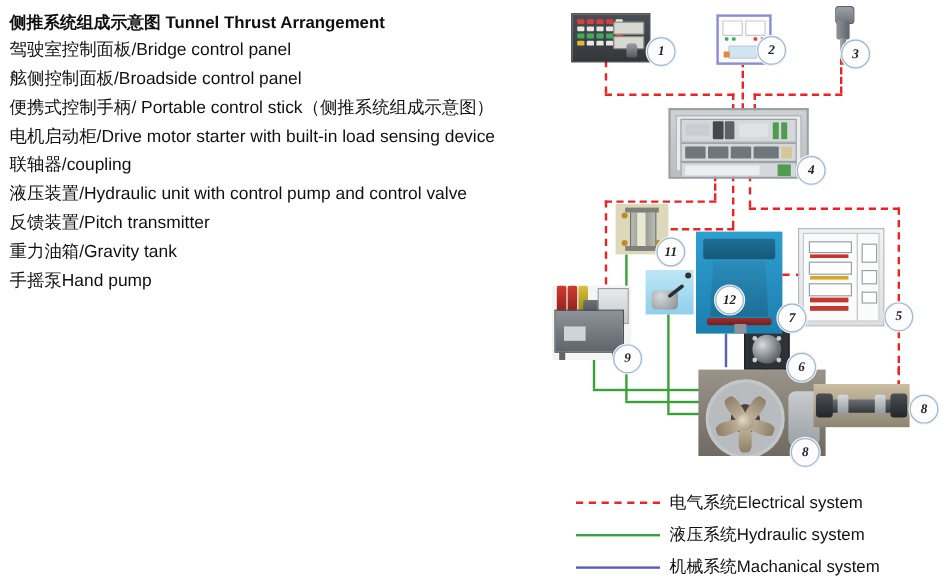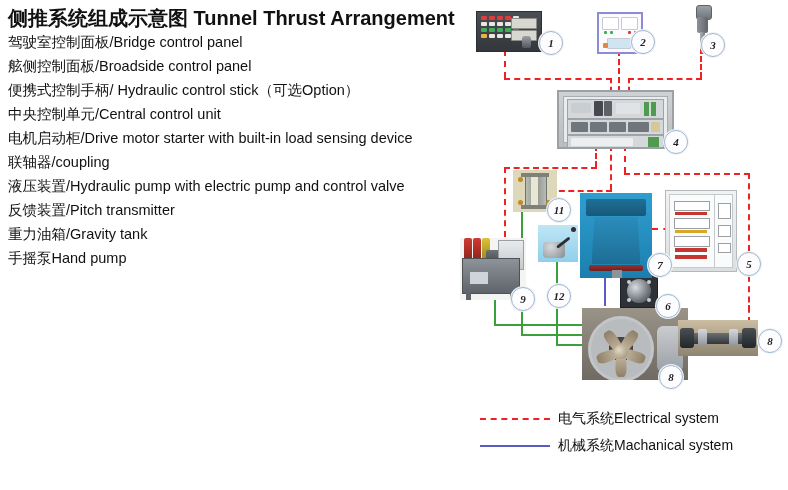--- a/index.html
+++ b/index.html
@@ -15,21 +15,21 @@
 
   
   .txt-list{position:absolute;left:8px;top:6px;width:450px;}
   .txt-row{
     font-size:14.5px;
     line-height:24px;
     height:24px;
     white-space:nowrap;
     color:#111;
   }
-  .txt-row.title{font-weight:bold;font-size:20px;}
+  .txt-row.title{font-weight:bold;font-size:14px;}
 
   
   .legend{position:absolute;left:480px;top:405px;}
   .lg-row{display:flex;align-items:center;height:27px;}
   .lg-swatch{width:70px;height:0;margin-right:8px;position:relative;}
   .lg-swatch i{display:block;position:absolute;left:0;right:0;top:-1px;height:0;}
   .lg-elec i{border-top:2px dashed #ee2222;}
   .lg-hyd  i{border-top:2px solid #3aa13a;}
   .lg-mech i{border-top:2px solid #5b5bc4;}
   .lg-label{font-size:14px;color:#111;white-space:nowrap;}
@@ -168,25 +168,24 @@
 </style>
 </head>
 <body>
 
 <div id="stage">
 
   <div class="txt-list">
     <div class="txt-row title">侧推系统组成示意图 Tunnel Thrust Arrangement</div>
     <div class="txt-row">驾驶室控制面板/Bridge control panel</div>
     <div class="txt-row">舷侧控制面板/Broadside control panel</div>
-    <div class="txt-row">便携式控制手柄/ Hydraulic control stick（可选Option）</div>
-    <div class="txt-row">中央控制单元/Central control unit</div>
+    <div class="txt-row">便携式控制手柄/ Portable control stick（侧推系统组成示意图）</div>
     <div class="txt-row">电机启动柜/Drive motor starter with built-in load sensing device</div>
     <div class="txt-row">联轴器/coupling</div>
-    <div class="txt-row">液压装置/Hydraulic pump with electric pump and control valve</div>
+    <div class="txt-row">液压装置/Hydraulic unit with control pump and control valve</div>
     <div class="txt-row">反馈装置/Pitch transmitter</div>
     <div class="txt-row">重力油箱/Gravity tank</div>
     <div class="txt-row">手摇泵Hand pump</div>
   </div>
 
   <div class="ln v-elec" style="left:504px;top:50px;height:28px;"></div>
   <div class="ln h-elec" style="left:504px;top:78px;width:108px;"></div>
   <div class="ln v-elec" style="left:610px;top:78px;height:14px;"></div>
 
   <div class="ln v-elec" style="left:618px;top:50px;height:42px;"></div>
@@ -380,30 +379,36 @@
     <div class="nz" style="left:5px;top:30px;"></div>
     <div class="nz" style="left:33px;top:30px;"></div>
   </div>
   <div class="badge" style="left:547px;top:198px;">11</div>
 
   <div class="comp c12" style="left:538px;top:225px;width:40px;height:37px;">
     <div class="pb"></div>
     <div class="lev"></div>
     <div class="knb"></div>
   </div>
-  <div class="badge" style="left:547px;top:238px;margin-top:46px;">12</div>
+  <div class="badge" style="left:596px;top:238px;">12</div>
 
   <div class="legend">
     <div class="lg-row">
       <div class="lg-swatch lg-elec">
           <i></i>
         </div>
       <div class="lg-label">电气系统Electrical system</div>
     </div>
     <div class="lg-row">
+      <div class="lg-swatch lg-hyd">
+          <i></i>
+        </div>
+      <div class="lg-label">液压系统Hydraulic system</div>
+    </div>
+    <div class="lg-row">
       <div class="lg-swatch lg-mech">
           <i></i>
         </div>
       <div class="lg-label">机械系统Machanical system</div>
     </div>
   </div>
 
 </div>
 
 </body></html>

